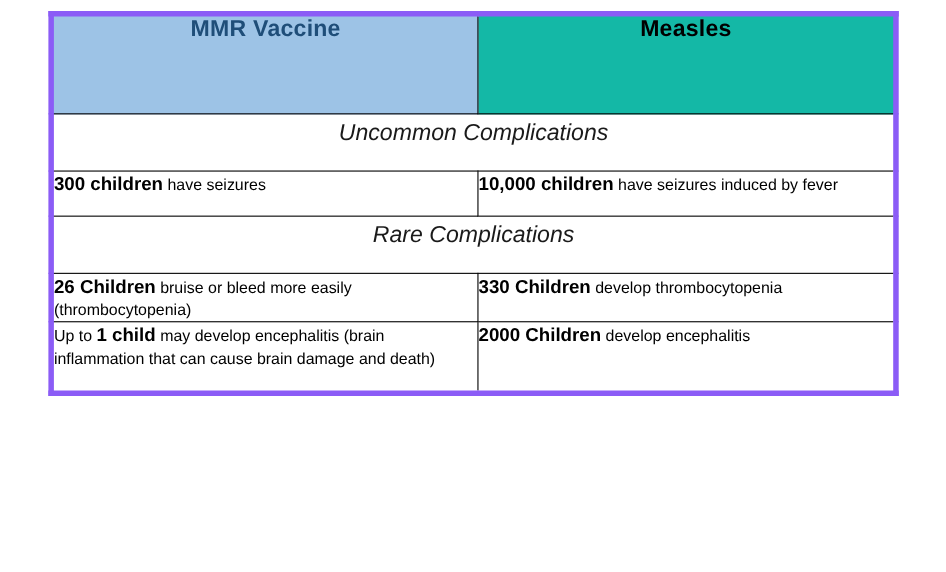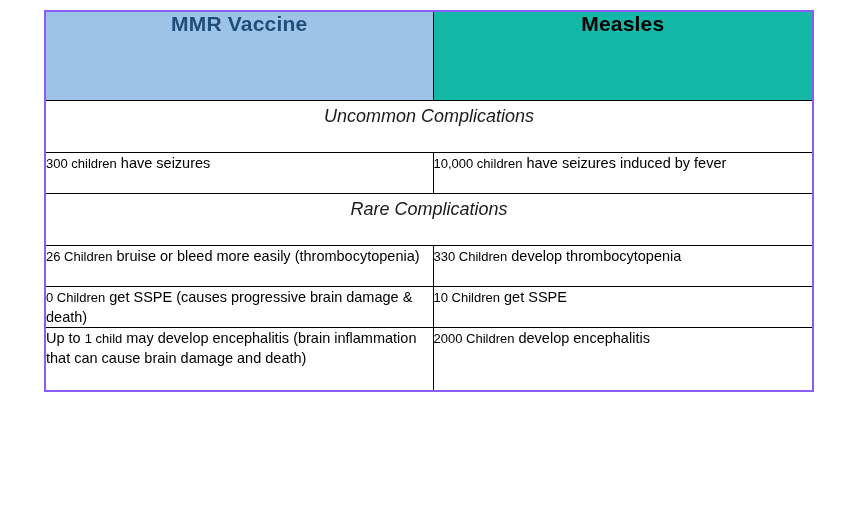--- a/index.html
+++ b/index.html
@@ -21,21 +21,21 @@
     background: #ffffff;
   }
 
   .comparison-table {
     position: absolute;
     left: 44px;
     top: 10px;
     width: 768px;
     border-collapse: collapse;
     table-layout: fixed;
-    border: 2px solid #8b5cf6;
+    border: 5px solid #8b5cf6;
   }
 
   .comparison-table col.col-left  { width: 388px; }
   .comparison-table col.col-right { width: 380px; }
 
   .comparison-table td {
     border: 1px solid #000000;
     vertical-align: top;
     padding: 0;
   }
@@ -58,35 +58,35 @@
     background: #14b8a6;
     color: #000000;
   }
 
   
   .section-row td {
     height: 46px;
     text-align: center;
     vertical-align: top;
     font-style: italic;
-    font-size: 18px;
+    font-size: 21px;
     color: #1a1a1a;
     padding-top: 5px;
   }
 
   
   .data-cell {
     padding: 5px 7px 6px 7px;
     font-size: 14.5px;
     line-height: 1.38;
     color: #000000;
   }
   .data-cell .big {
-    font-weight: normal;
-    font-size: 13px;
+    font-weight: bold;
+    font-size: 17px;
   }
   .data-cell .lead,
   .data-cell .rest {
     font-weight: normal;
   }
 
   .r-seizures  .data-cell { height: 40px; }
   .r-thrombo   .data-cell { height: 40px; }
   .r-anaphyl   .data-cell { height: 40px; }
   .r-sspe      .data-cell { height: 40px; }
@@ -130,28 +130,20 @@
         <td class="data-cell">
           <span class="lead"></span><span class="big">26 Children</span><span class="rest"> bruise or bleed more easily (thrombocytopenia)</span>
         </td>
         <td class="data-cell">
           <span class="lead"></span><span class="big">330 Children</span><span class="rest"> develop thrombocytopenia</span>
         </td>
       </tr>
 
 
 
-      <tr class="r-sspe">
-        <td class="data-cell">
-          <span class="lead"></span><span class="big">0 Children</span><span class="rest"> get SSPE (causes progressive brain damage &amp; death)</span>
-        </td>
-        <td class="data-cell">
-          <span class="lead"></span><span class="big">10 Children</span><span class="rest"> get SSPE</span>
-        </td>
-      </tr>
 
       <tr class="r-enceph">
         <td class="data-cell">
           <span class="lead">Up to </span><span class="big">1 child</span><span class="rest"> may develop encephalitis (brain inflammation that can cause brain damage and death)</span>
         </td>
         <td class="data-cell">
           <span class="lead"></span><span class="big">2000 Children</span><span class="rest"> develop encephalitis</span>
         </td>
       </tr>
 

